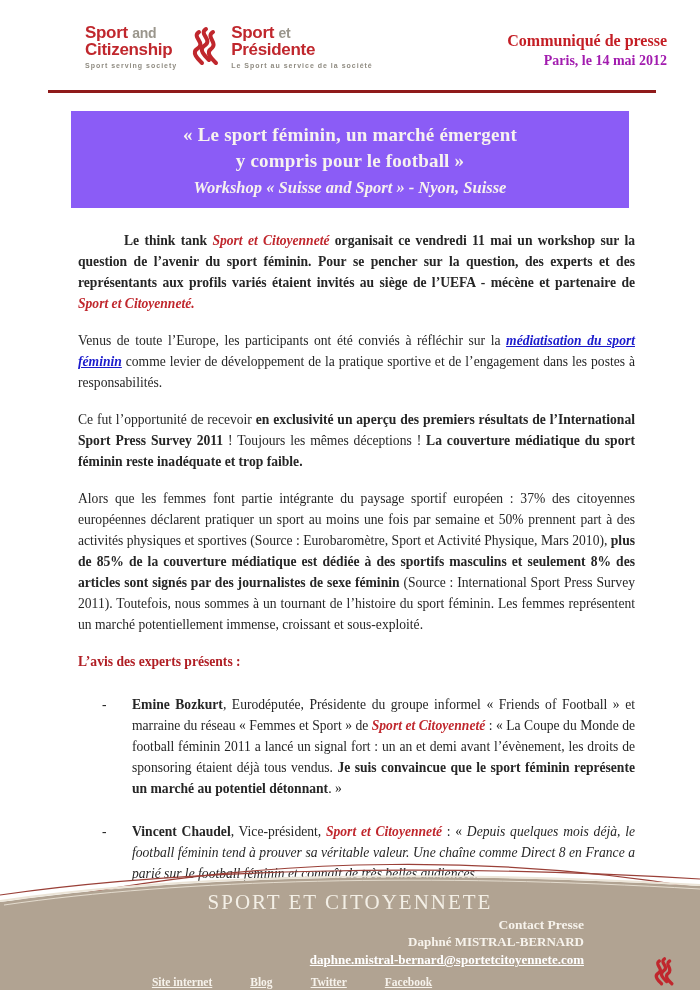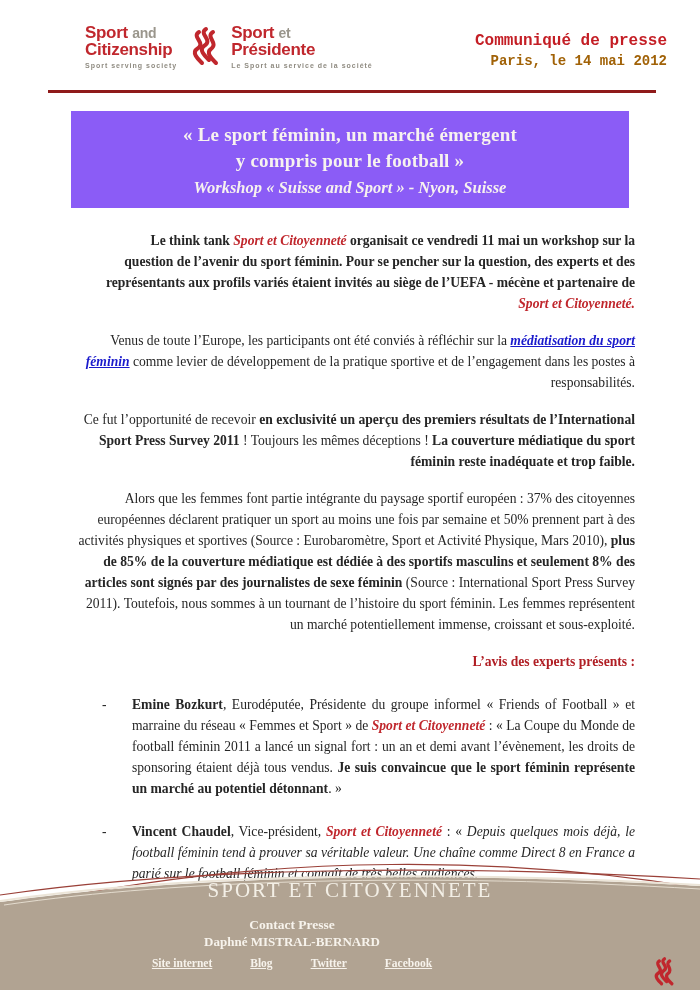--- a/index.html
+++ b/index.html
@@ -10,50 +10,50 @@
   }
   
   .header{display:flex; align-items:flex-start; padding:24px 33px 0 85px;}
   .logo-left,.logo-right{line-height:1;}
   .logo-word{font-family:"Liberation Sans","DejaVu Sans",sans-serif; font-weight:bold;
     font-size:17px; color:#c0272d; letter-spacing:-0.3px;}
   .logo-word .alt{color:#9a968c; font-size:14px; font-weight:bold;}
   .logo-tagline{font-family:"Liberation Sans","DejaVu Sans",sans-serif; font-size:7px;
     color:#8f8b81; margin-top:4px; letter-spacing:1px; font-weight:bold;}
   .logo-mark{margin:0 12px; flex:0 0 auto;}
-  .press-block{margin-left:auto; text-align:right; padding-top:8px;font-family:Liberation Mono, monospace;}
+  .press-block{margin-left:auto; text-align:right; padding-top:8px;}
   .press-title{color:#c41e25; font-weight:bold; font-size:16px;}
-  .press-date{color:#a16207; font-weight:bold; font-size:14px; margin-top:3px;}
+  .press-date{color:#a21caf; font-weight:bold; font-size:14px; margin-top:3px;}
   
   .divider{height:3px; background:#8f1a1a; margin:16px 44px 0 48px;}
   
   .title-box{width:542px; margin:18px auto 0; background:#8b5cf6; color:#f7f2ef;
     text-align:center; padding:11px 8px 9px;}
   .title-line{font-weight:bold; font-size:19px; line-height:26px; letter-spacing:0.2px;}
   .title-sub{font-weight:bold; font-style:italic; font-size:16.5px; line-height:22px; margin-top:3px;}
   
   .content{margin:22px 65px 0 78px; font-size:13.6px; line-height:21px; text-align:justify;}
-  .content p{margin:0 0 16px;text-align:right;}
+  .content p{margin:0 0 16px;}
   .p-lead{font-weight:bold; text-indent:46px;}
   .b{font-weight:bold;}
   .i{font-style:italic;}
   .sc-red{color:#c0272d; font-weight:bold; font-style:italic;}
   .link-blue{color:#1a1acc; font-weight:bold; font-style:italic; text-decoration:underline; cursor:pointer;}
   .experts-heading{color:#b01e24; font-weight:bold; margin:4px 0 16px; text-align:left;}
   .bullets{margin:22px 0 0 24px;}
   .bullet{display:flex; margin-bottom:22px;}
   .bullet-dash{flex:0 0 30px; text-align:left;}
   .bullet-text{flex:1; text-align:justify;}
   
   .footer{position:absolute; left:0; bottom:0; width:700px; height:132px; overflow:hidden;}
   .footer-curve{position:absolute; top:0; left:0; display:block;}
   .footer-body{position:absolute; top:48px; left:0; width:700px; height:84px; background:#b1a392;}
-  .footer-org{position:absolute; top:20px; left:0; width:700px; text-align:center;
+  .footer-org{position:absolute; top:32px; left:0; width:700px; text-align:center;
     color:#f3efe6; font-size:21px; letter-spacing:2px; font-weight:normal;}
-  .footer-stack{position:absolute; top:58px; left:0; width:584px; text-align:center; color:#f7f3ec;}
+  .footer-stack{position:absolute; top:58px; left:0; width:584px; text-align:right; color:#f7f3ec;}
   .footer-contact-label{font-weight:bold; font-size:13.5px; line-height:17px;}
   .footer-contact-name{font-weight:bold; font-size:13px; line-height:17px;}
   .footer-email{display:inline-block; font-weight:bold; font-size:13px; line-height:18px;
     color:#ffffff; text-decoration:underline; cursor:pointer;}
   .footer-links{margin-top:7px; display:flex; justify-content:center; gap:38px;}
   .footer-link{font-weight:bold; font-size:11.5px; color:#f7f3ec; text-decoration:underline; cursor:pointer;}
   .footer-sss{position:absolute; right:26px; bottom:-6px;}
 </style>
 </head>
 <body>
@@ -130,20 +130,21 @@
       <path d="M0 43 C180 17 430 11 700 27" fill="none" stroke="#ece5d8" stroke-width="2"></path>
       <path d="M4 47 C182 21 430 15 700 31" fill="none" stroke="#ece5d8" stroke-width="1" opacity="0.85"></path>
     </svg>
     <div class="footer-body"></div>
 
     <div class="footer-org">SPORT ET CITOYENNETE</div>
 
     <div class="footer-stack">
       <div class="footer-contact-label">Contact Presse</div>
       <div class="footer-contact-name">Daphné MISTRAL-BERNARD</div>
+      <a class="footer-email">daphne.mistral-bernard@sportetcitoyennete.com</a>
       <div class="footer-links">
         <a class="footer-link">Site internet</a>
         <a class="footer-link">Blog</a>
         <a class="footer-link">Twitter</a>
         <a class="footer-link">Facebook</a>
       </div>
     </div>
 
     <div class="footer-sss">
       <svg width="22" height="40" viewBox="0 0 30 46" aria-hidden="true">

